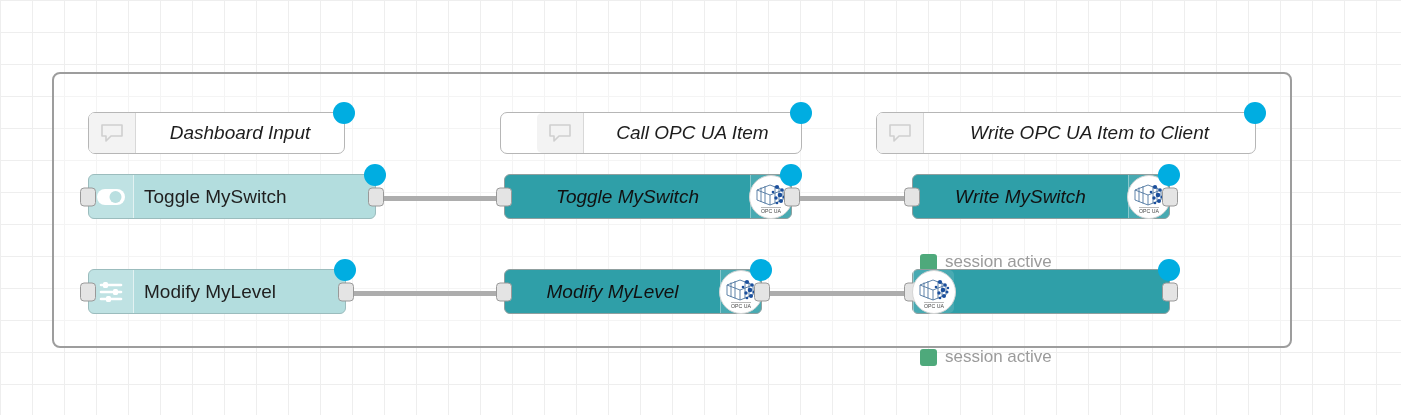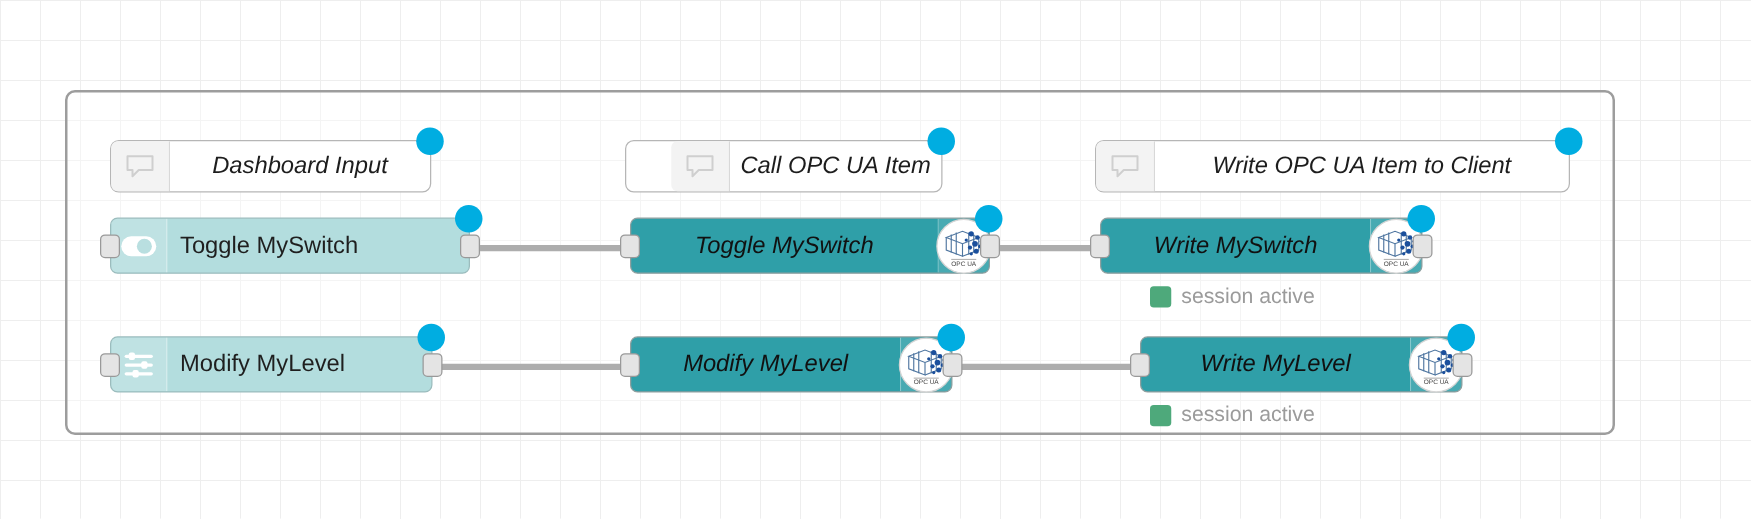--- a/index.html
+++ b/index.html
@@ -141,20 +141,21 @@
     top: -11px;
     right: -11px;
   }
 
   
   .status {
     position: absolute;
     display: flex;
     align-items: center;
     gap: 8px;
+    margin-top: 25px;
   }
   .status .dot {
     width: 17px; height: 17px;
     border-radius: 3px;
     background: #4ea97b;
     display: inline-block;
   }
   .status .txt {
     font-size: 17px;
     color: #9b9b9b;
@@ -195,21 +196,21 @@
       <svg class="icon-svg" width="24" height="20" viewBox="0 0 24 20" aria-hidden="true">
         <path d="M2 2 h20 v11 h-11 l-5 5 v-5 h-4 z" fill="none" stroke="#cfcfcf" stroke-width="1.6" stroke-linejoin="round"></path>
       </svg>
     </div>
     <div class="body">
         <span class="node-label">Dashboard Input</span>
       </div>
     <div class="blue-dot"></div>
   </div>
 
-  <div class="node comment" style="left:500px; top:112px; width:254px; height:42px;padding-left:36px;">
+  <div class="node comment" style="left:500px; top:112px; width:302px; height:42px;padding-left:36px;">
     <div class="icon-slot">
       <svg class="icon-svg" width="24" height="20" viewBox="0 0 24 20" aria-hidden="true">
         <path d="M2 2 h20 v11 h-11 l-5 5 v-5 h-4 z" fill="none" stroke="#cfcfcf" stroke-width="1.6" stroke-linejoin="round"></path>
       </svg>
     </div>
     <div class="body">
         <span class="node-label">Call OPC UA Item</span>
       </div>
     <div class="blue-dot"></div>
   </div>
@@ -268,21 +269,21 @@
           </g>
           <text x="21" y="36.5" text-anchor="middle" font-family="Liberation Sans, sans-serif" font-size="5.2" fill="#444444">OPC UA</text>
           <line x1="11" y1="31.5" x2="31" y2="31.5" stroke="#9b9b9b" stroke-width="0.7"></line>
         </svg>
       </div>
     </div>
     <div class="port out"></div>
     <div class="blue-dot"></div>
   </div>
 
-  <div class="node opcua" style="left:880px; top:174px; width:258px; height:45px;">
+  <div class="node opcua" style="left:912px; top:174px; width:258px; height:45px;">
     <div class="port in"></div>
     <div class="body">
         <span class="node-label">Write MySwitch</span>
       </div>
     <div class="icon-slot-right">
       <div class="opcua-badge">
         <svg width="42" height="42" viewBox="0 0 42 42" aria-hidden="true">
           <g stroke="#2f5d8f" stroke-width="0.9" fill="none" opacity="0.85">
             <path d="M7 14 L20 9 L33 14 L20 19 Z"></path>
             <path d="M7 14 L7 24 L20 29 L20 19"></path>
@@ -366,23 +367,20 @@
           <line x1="11" y1="31.5" x2="31" y2="31.5" stroke="#9b9b9b" stroke-width="0.7"></line>
         </svg>
       </div>
     </div>
     <div class="port out"></div>
     <div class="blue-dot"></div>
   </div>
 
   <div class="node opcua" style="left:912px; top:269px; width:258px; height:45px;">
     <div class="port in"></div>
-    <div class="body">
-        <span class="node-label">Write MyLevel</span>
-      </div>
     <div class="icon-slot-right">
       <div class="opcua-badge">
         <svg width="42" height="42" viewBox="0 0 42 42" aria-hidden="true">
           <g stroke="#2f5d8f" stroke-width="0.9" fill="none" opacity="0.85">
             <path d="M7 14 L20 9 L33 14 L20 19 Z"></path>
             <path d="M7 14 L7 24 L20 29 L20 19"></path>
             <path d="M33 14 L33 24 L20 29"></path>
             <path d="M11 11.5 L11 26 M15 10 L15 27.5 M25 10 L25 27.5 M29 11.5 L29 26"></path>
           </g>
           <g fill="#1b4f9c">

